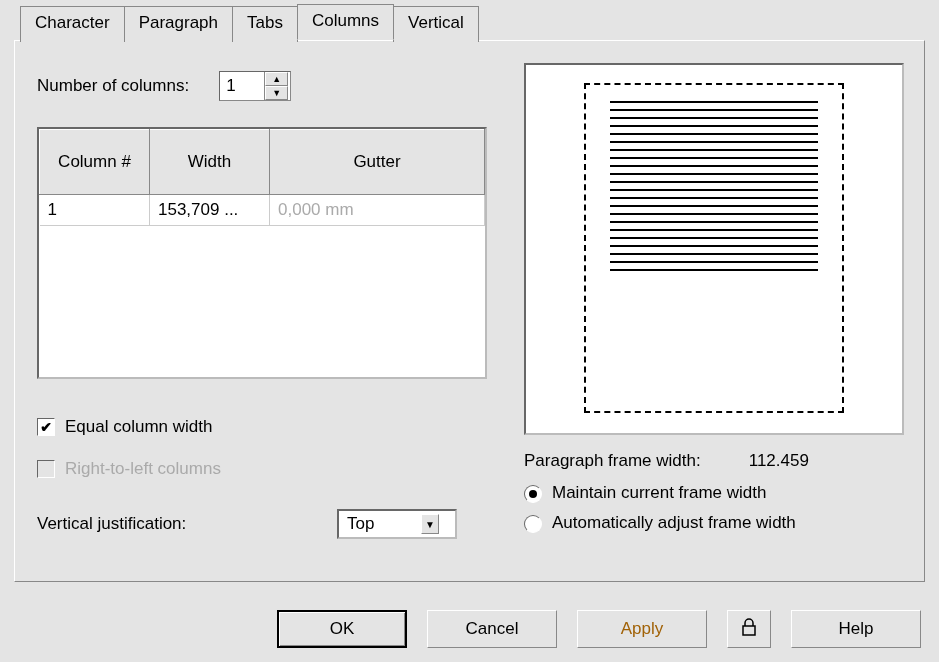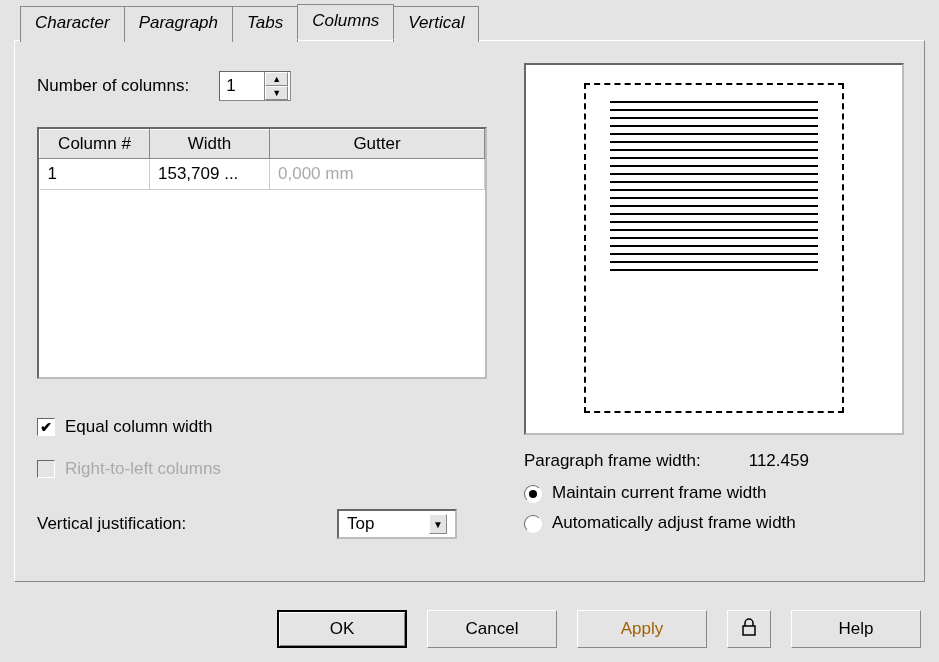--- a/index.html
+++ b/index.html
@@ -28,21 +28,20 @@
     z-index: 3;
   }
   .tab {
     border: 1px solid #888;
     border-bottom: none;
     background: #e4e4e4;
     padding: 6px 14px 6px 14px;
     margin-right: -1px;
     position: relative;
     cursor: pointer;
-    font-style: italic;
   }
   .tab.active {
     background: #e4e4e4;
     z-index: 5;
     padding-bottom: 8px;
     top: -2px;
     border-bottom: 1px solid #e4e4e4;
   }
   
   .panel {
@@ -109,21 +108,21 @@
   }
   .col-table {
     width: 100%;
     border-collapse: collapse;
   }
   .col-table th {
     background: #e4e4e4;
     border: 1px solid #888;
     border-top-color:#fff; border-left-color:#fff;
     font-weight: normal;
-    padding: 4px 8px;
+    padding: 22px 8px;
     text-align: center;
     margin-left: 21px;
   }
   .col-table th:first-child { width: 110px; }
   .col-table th:nth-child(2) { width: 120px; }
   .col-table td {
     border-right: 1px solid #ccc;
     padding: 5px 8px;
     text-align: left;
   }
@@ -158,21 +157,21 @@
   }
   .vjust-row label { width: 300px; display:inline-block;}
   .combo {
     width: 120px;
     height: 30px;
     border: 2px inset #bbb;
     background:#fff;
     display:flex;
     align-items:center;
     justify-content:space-between;
-    padding: 0 8px 0 8px;
+    padding: 0 16px 0 8px;
     cursor:pointer;
   }
   .combo .arrow {
     width:18px;height:20px;
     background:#e4e4e4;
     border:1px solid #fff;
     border-right-color:#888;border-bottom-color:#888;
     display:flex;align-items:center;justify-content:center;
     font-size:10px;
   }

